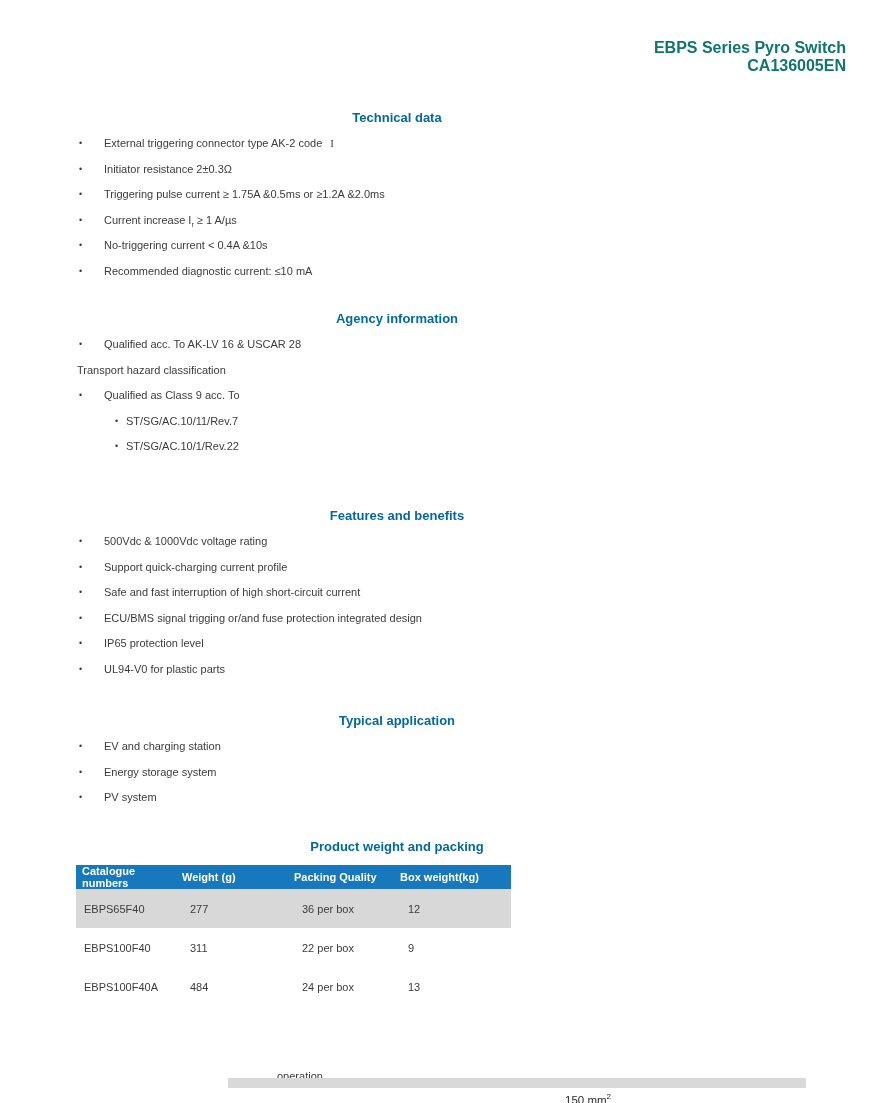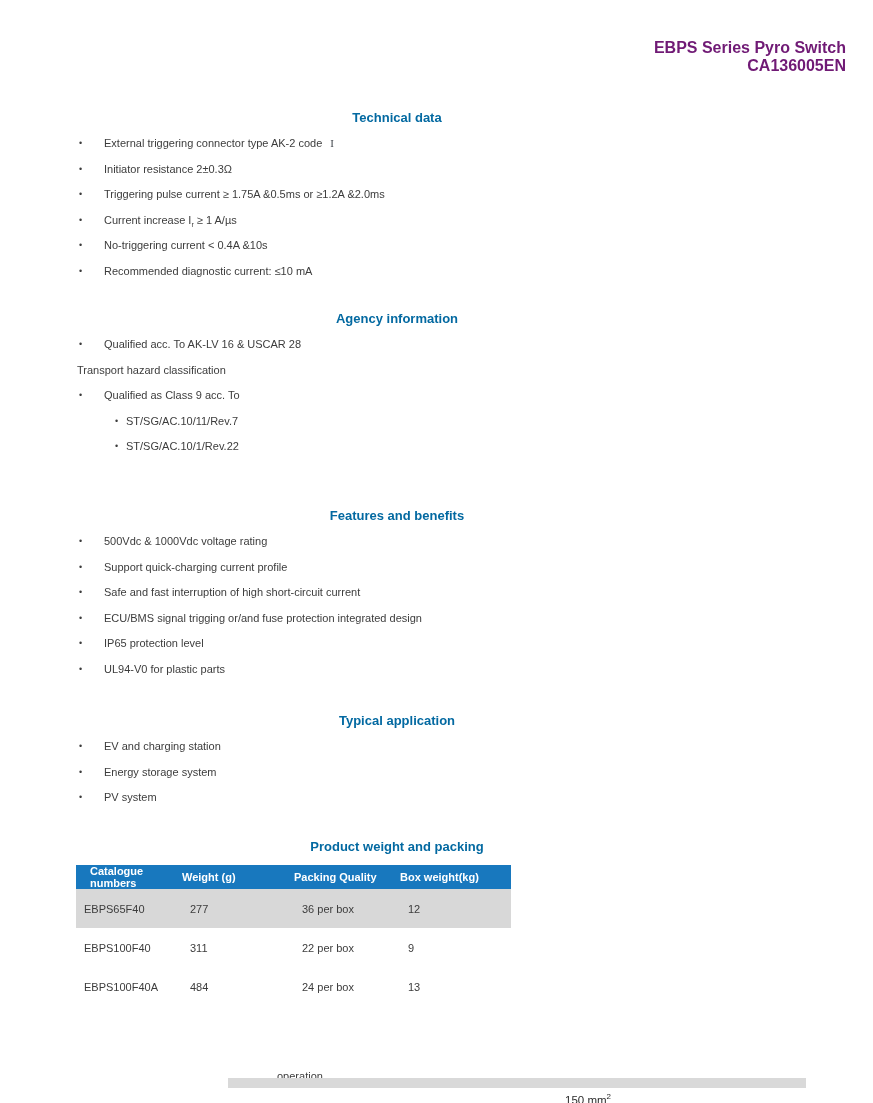--- a/index.html
+++ b/index.html
@@ -5,21 +5,21 @@
   html,body { margin:0; padding:0; background:#ffffff; }
   .page {
     position:relative; width:873px; height:1103px; margin:0 auto;
     background:#ffffff; overflow:hidden;
     font-family:"Liberation Sans", sans-serif; color:#3c3c3c;
   }
 
   
   .doc-title {
     position:absolute; top:39px; right:27px; text-align:right;
-    font-weight:bold; font-size:16px; line-height:18px; color:#701a75;
+    font-weight:bold; font-size:16px; line-height:18px; color:#0f766e;
   }
 
   
   .section { position:absolute; left:77px; width:640px; }
   .sec-h { font-size:13px; font-weight:bold; color:#0369a1; line-height:15px; margin:0 0 12px 0;text-align:center; }
   ul.bullets { list-style:none; margin:0; padding:0; }
   ul.bullets li {
     position:relative; padding-left:27px; font-size:11px; line-height:13px;
     margin-bottom:12.5px; color:#3c3c3c;
   }
@@ -31,21 +31,21 @@
 
   
   .packing-table {
     position:absolute; left:76px; top:865px; width:435px;
     border-collapse:collapse; table-layout:fixed; font-size:11px;
   }
   .packing-table th {
     background:#1878be; color:#ffffff; font-weight:bold;
     height:22px; text-align:left; padding:0;
   }
-  .packing-table th:first-child { text-align:left; padding-left:14px; }
+  .packing-table th:first-child { text-align:left; padding-left:6px; }
   .packing-table td { height:23px; text-align:left; padding:8px; color:#3c3c3c; }
   .packing-table tr.alt td { background:#d8d8d8; }
 
   
   .frag-operation { position:absolute; left:277px; top:1070px; font-size:11px; line-height:13px; color:#3c3c3c; z-index:1; }
   .bottom-bar { position:absolute; left:228px; top:1078px; width:578px; height:10px; background:#d9d9d9; z-index:2; }
   .frag-mm { position:absolute; left:565px; top:1092px; font-size:11.5px; color:#2b2b2b; z-index:1; }
   .frag-mm sup { font-size:8px; }
 </style>
 </head>

